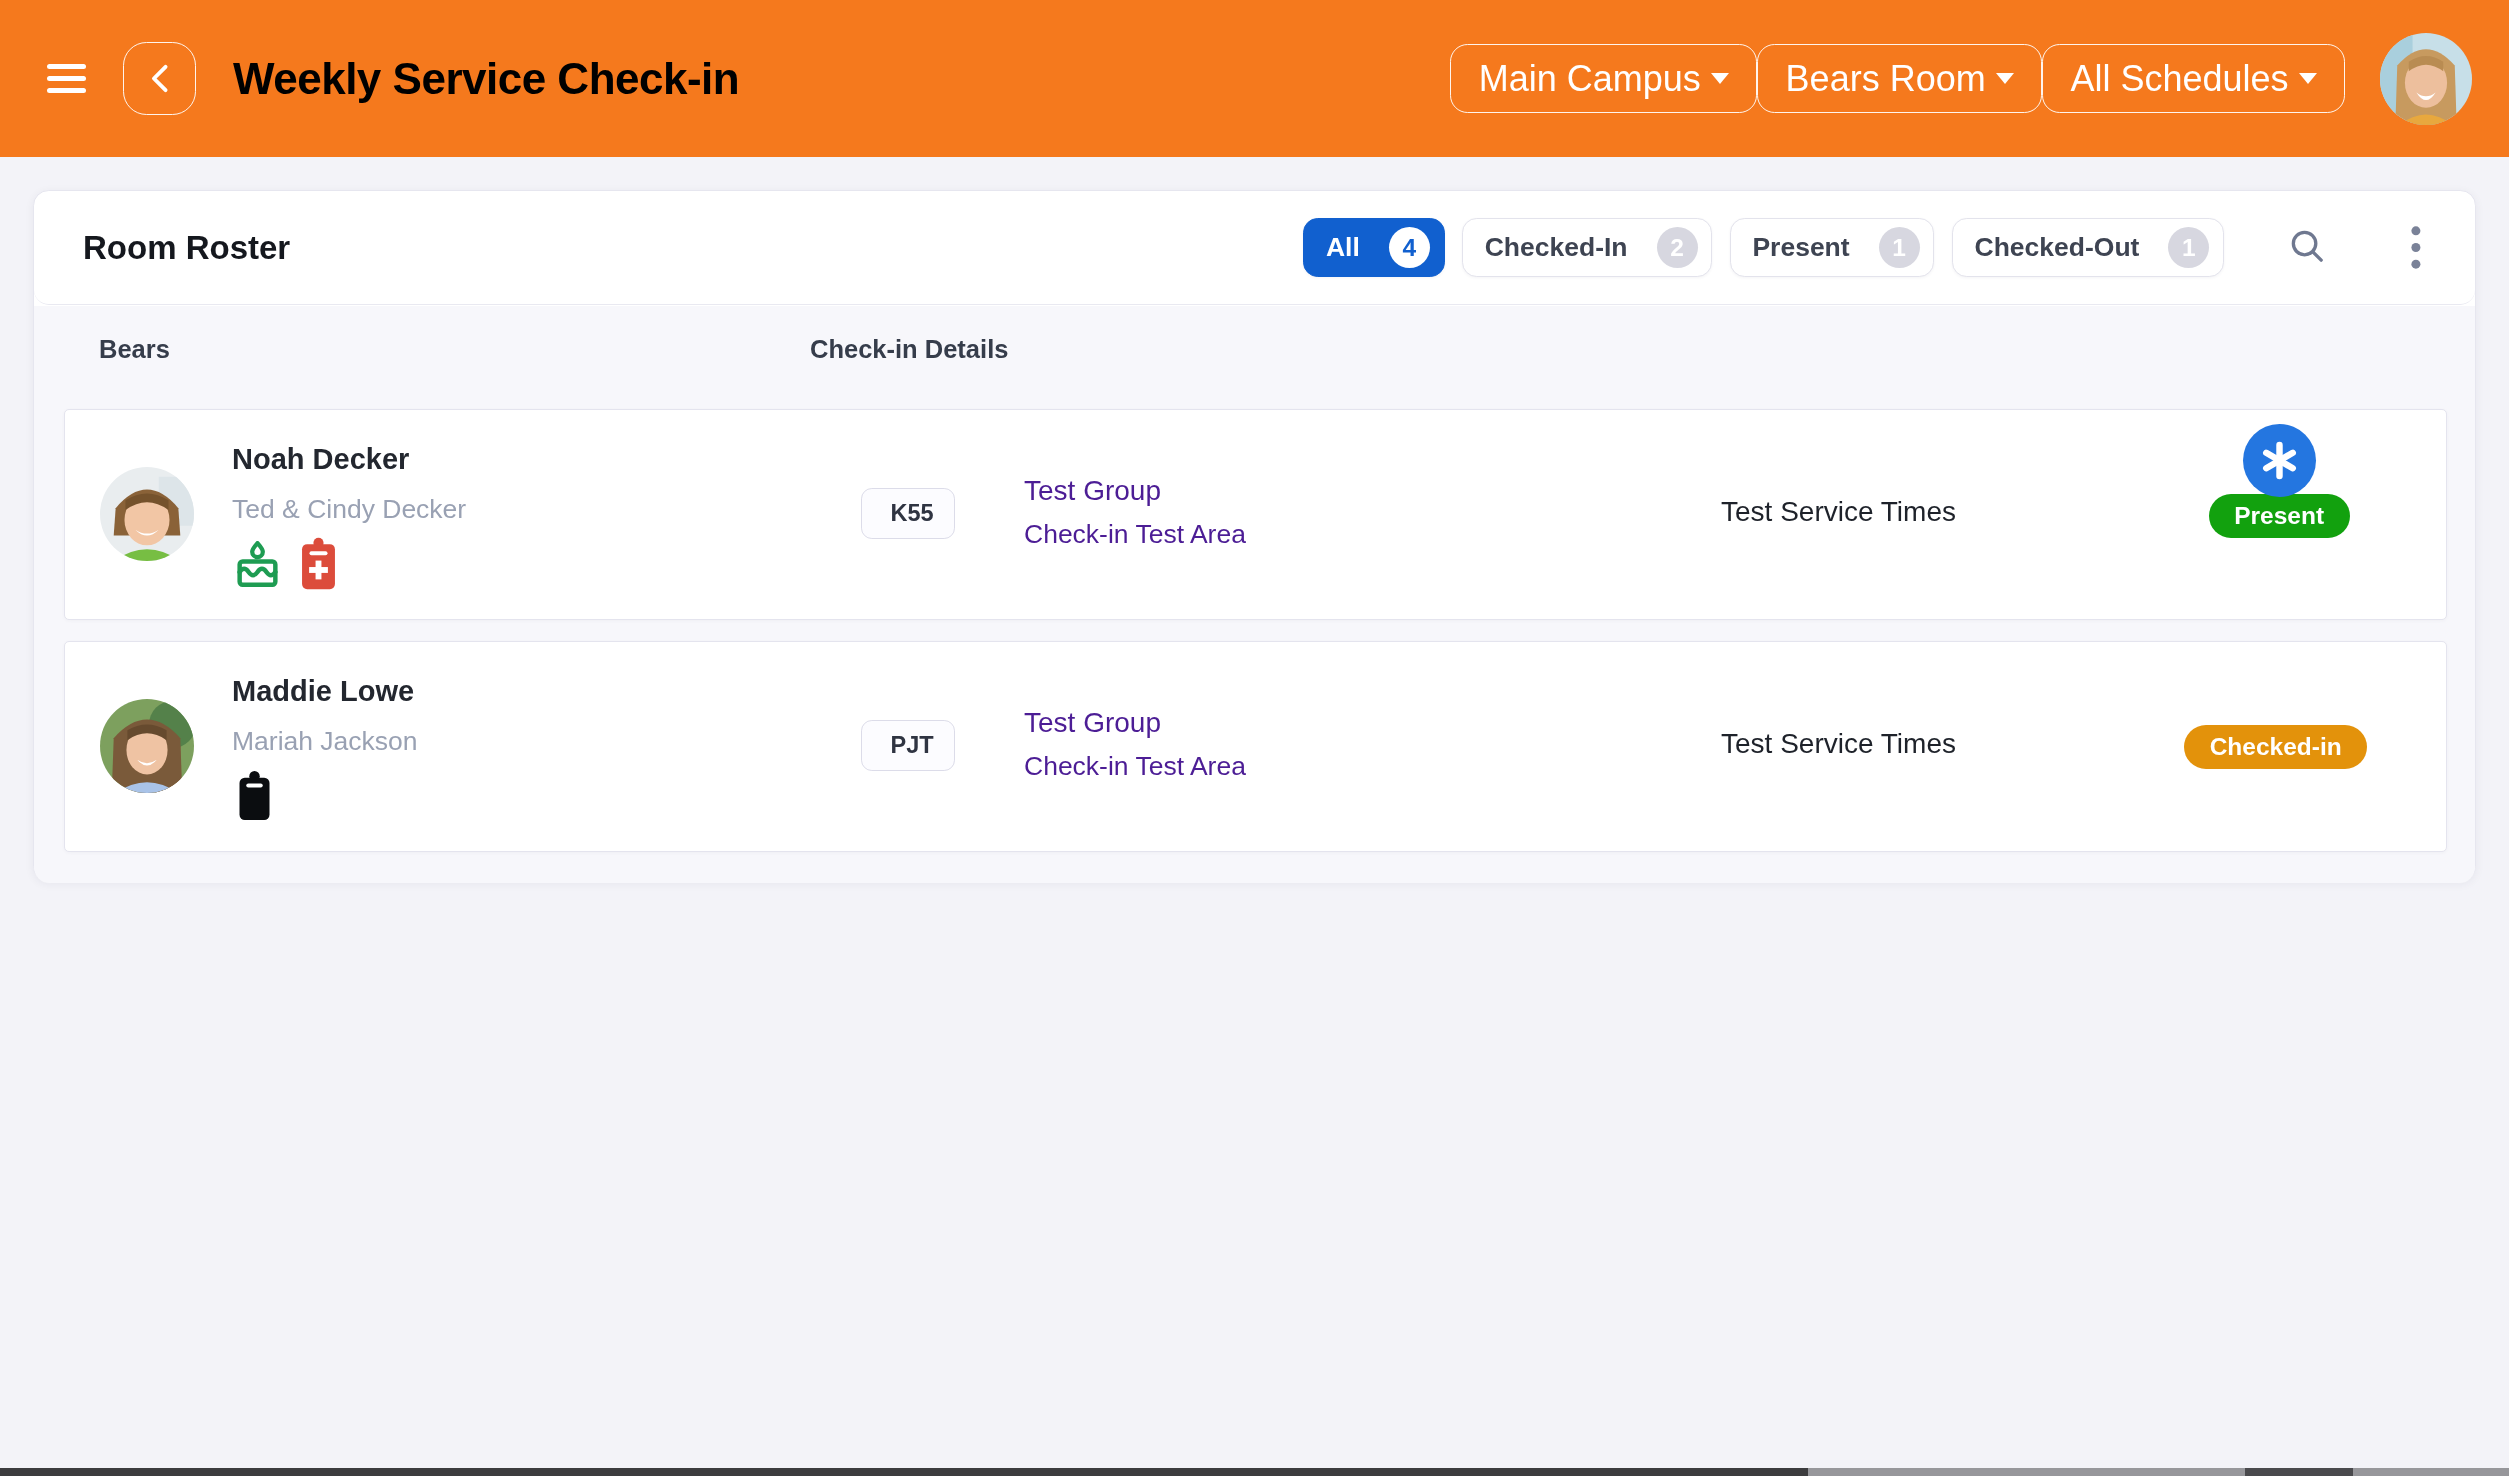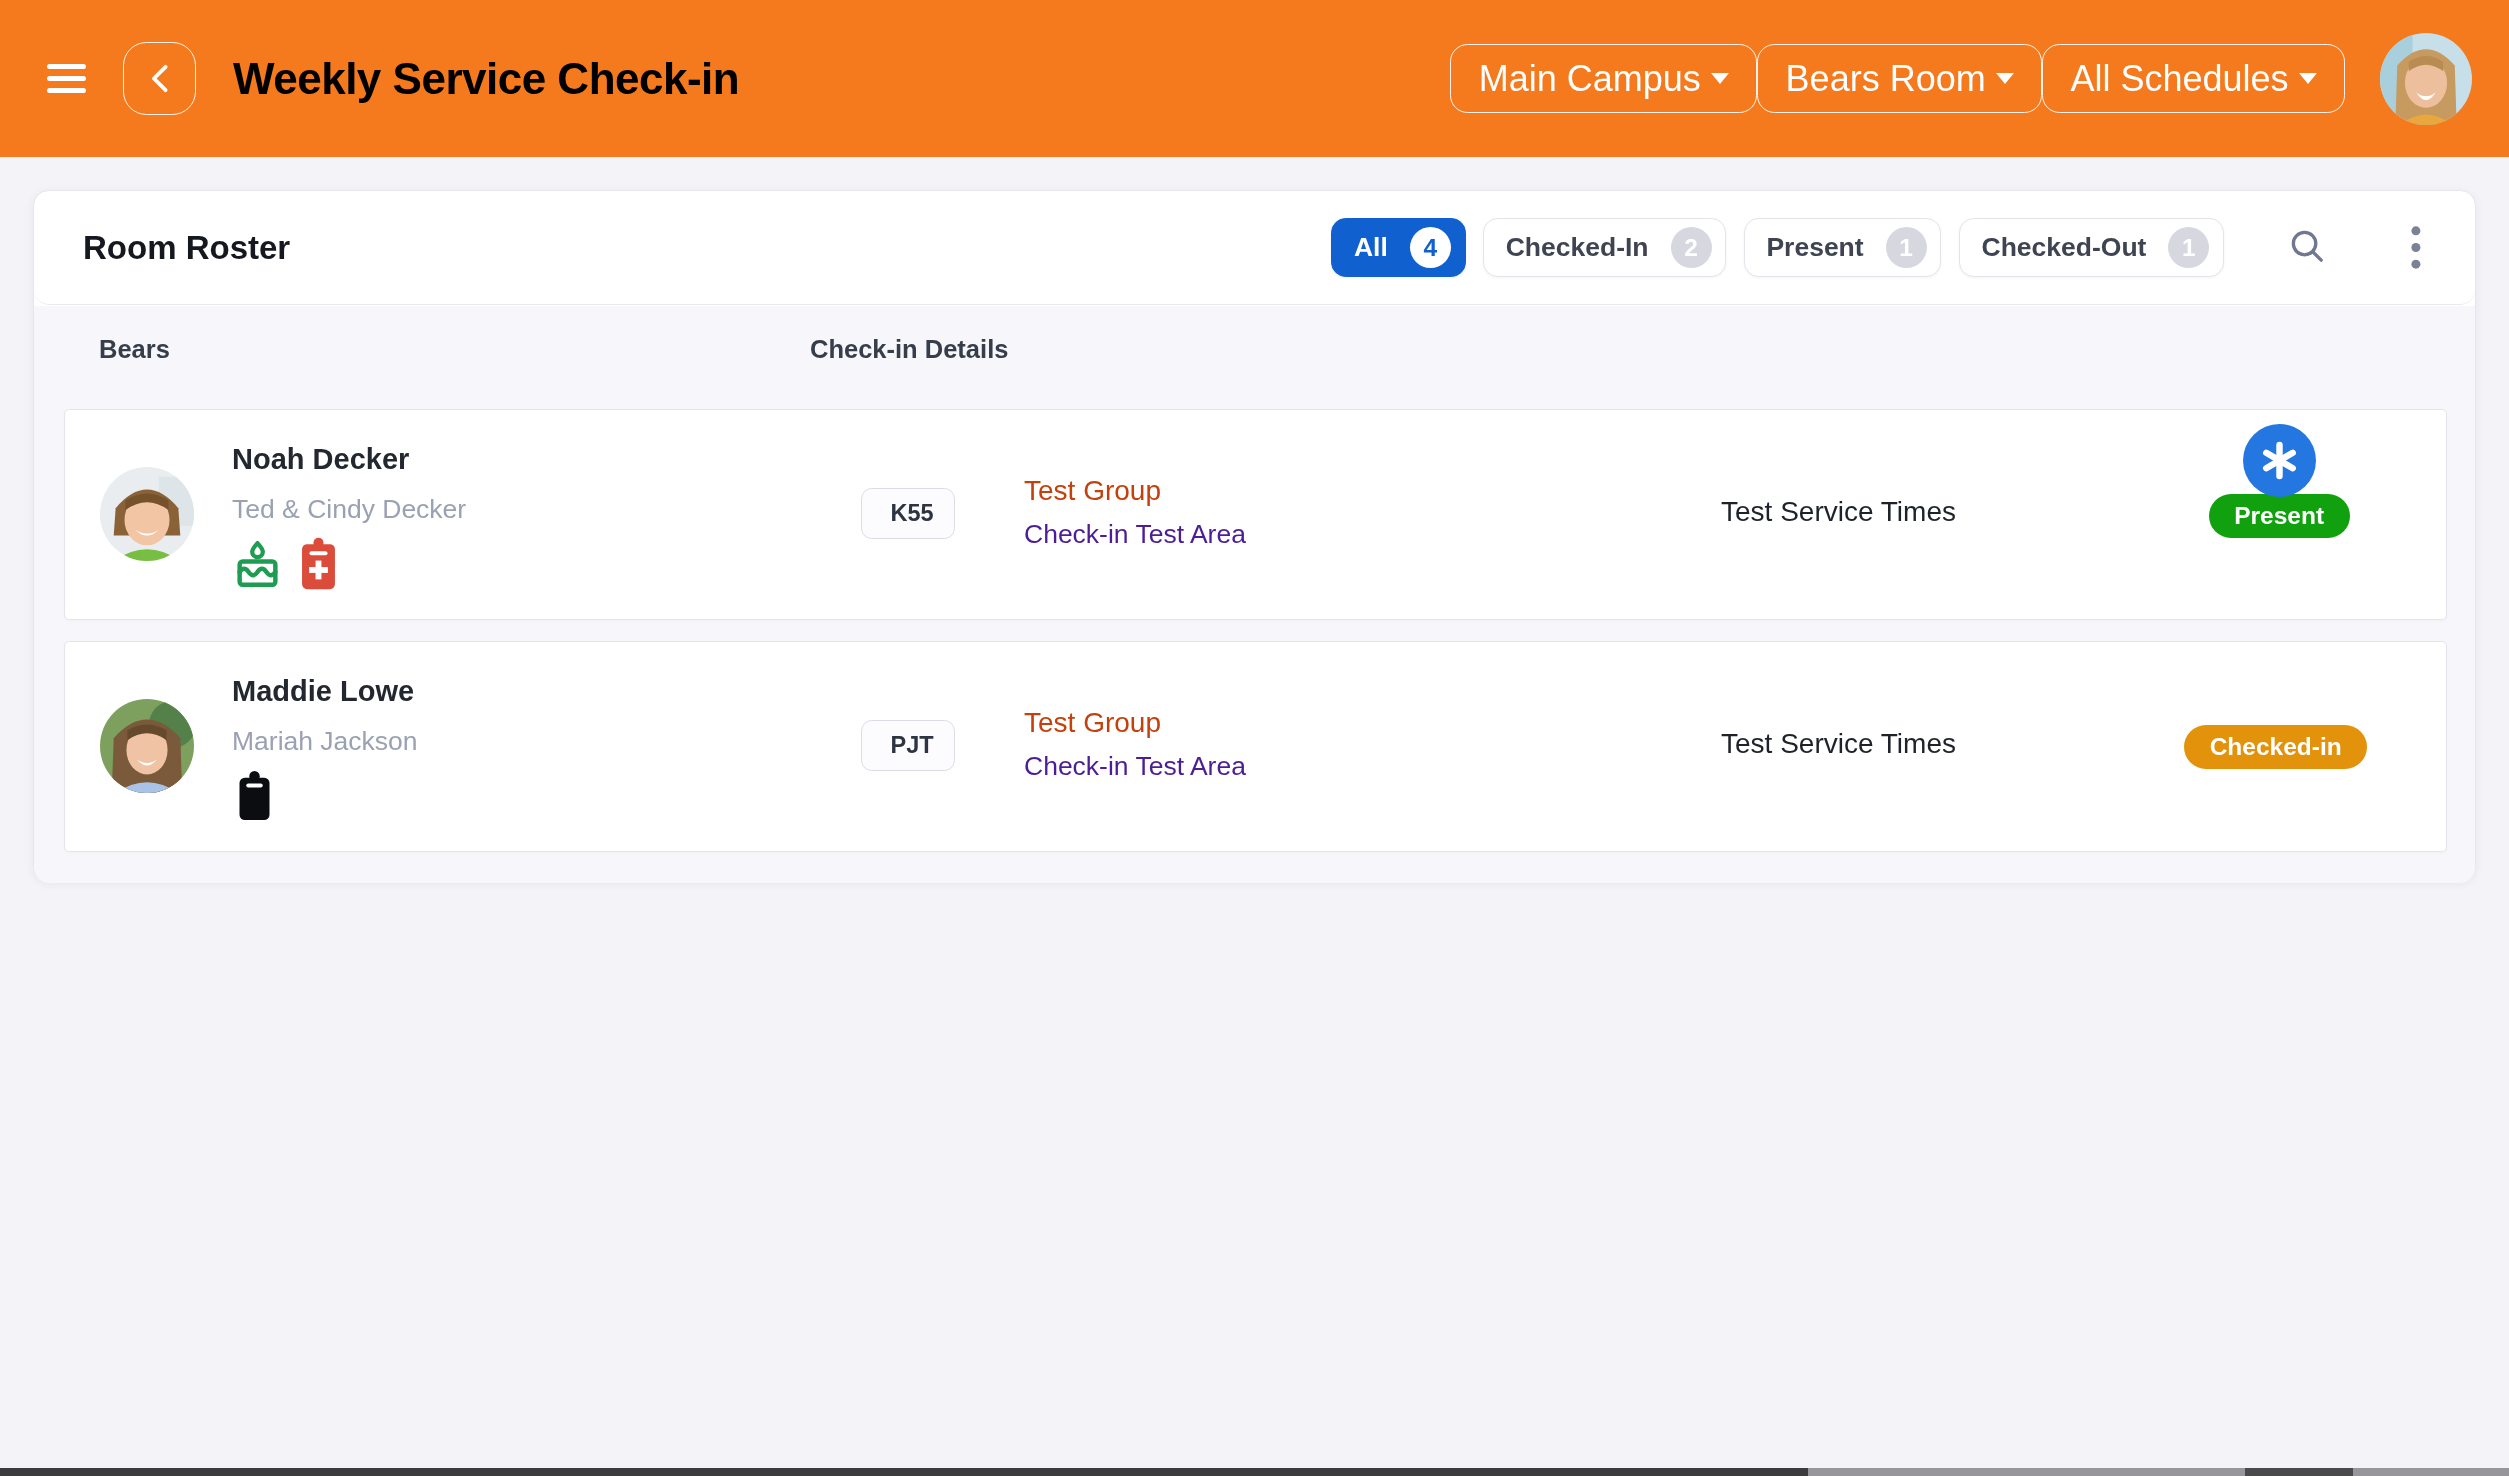--- a/index.html
+++ b/index.html
@@ -41,21 +41,21 @@
     background:#fff;border:1px solid #E6E6EF;border-radius:15.7px;
     box-shadow:0 2px 9.8px rgba(40,40,70,.06);box-sizing:border-box;
   }
   .card-header{
     height:114px;display:flex;align-items:center;box-sizing:border-box;
     padding:0 43px 0 49px;border-bottom:1px solid #E9E9F1;border-radius:15px;
   }
   .card-title{font-size:33px;font-weight:bold;color:#15181E;}
   .filters{margin-left:auto;display:flex;align-items:center;gap:17.6px;}
   .fpill{
-    height:59px;border-radius:14.7px;display:flex;align-items:center;gap:22px;
+    height:59px;border-radius:14.7px;display:flex;align-items:center;gap:29px;
     padding:0 13.7px 0 21.6px;font-size:26.5px;font-weight:bold;cursor:pointer;box-sizing:border-box;
     background:#fff;border:1px solid #E3E3EC;color:#3E4452;
     box-shadow:0 1px 2.9px rgba(40,40,70,.05);
   }
   .fpill .cnt{
     min-width:41px;height:41px;border-radius:20.6px;display:flex;align-items:center;justify-content:center;
     background:var(--count-gray,#D7D7E0);color:#fff;font-size:24.5px;font-weight:bold;
   }
   .fpill.active{background:var(--active-blue,#1160CF);border-color:var(--active-blue,#1160CF);color:#fff;}
   .fpill.active .cnt{background:#fff;color:var(--active-blue,#1160CF);}
@@ -81,21 +81,21 @@
   .p-block{position:absolute;left:167px;top:33px;}
   .p-name{font-size:29px;font-weight:bold;color:#23272F;}
   .p-guard{font-size:26.5px;color:#99A1B3;margin-top:18px;}
   .p-icons{display:flex;align-items:flex-end;gap:11.8px;margin-top:11.8px;height:55px;}
   .code-badge{
     position:absolute;left:796px;top:78px;min-width:51px;padding:10.8px 20.6px;
     background:#FCFCFF;border:1px solid #DCDCE9;border-radius:10.8px;
     font-size:23.5px;font-weight:bold;color:#2F3442;text-align:right;
   }
   .grp-block{position:absolute;left:959px;top:65px;}
-  .grp-name{font-size:28px;color:#c2410c;}
+  .grp-name{font-size:28px;color:#4c1d95;}
   .grp-area{font-size:26.5px;color:#4c1d95;margin-top:11.8px;}
   .sched{position:absolute;left:1656px;top:86px;font-size:28px;color:#1E222A;}
   .status-wrap{position:absolute;top:0;right:69px;width:196px;height:209px;}
   .status-pill{
     position:absolute;padding:0 25.5px;height:44px;border-radius:22.5px;
     display:flex;align-items:center;justify-content:center;
     color:#fff;font-size:24.5px;font-weight:bold;white-space:nowrap;
   }
   .status-pill.present{right:27.4px;top:84px;background:var(--present-green,#12A10E);}
   .status-pill.checkedin{right:9.8px;top:83px;background:var(--checkedin-amber,#E3920B);}

